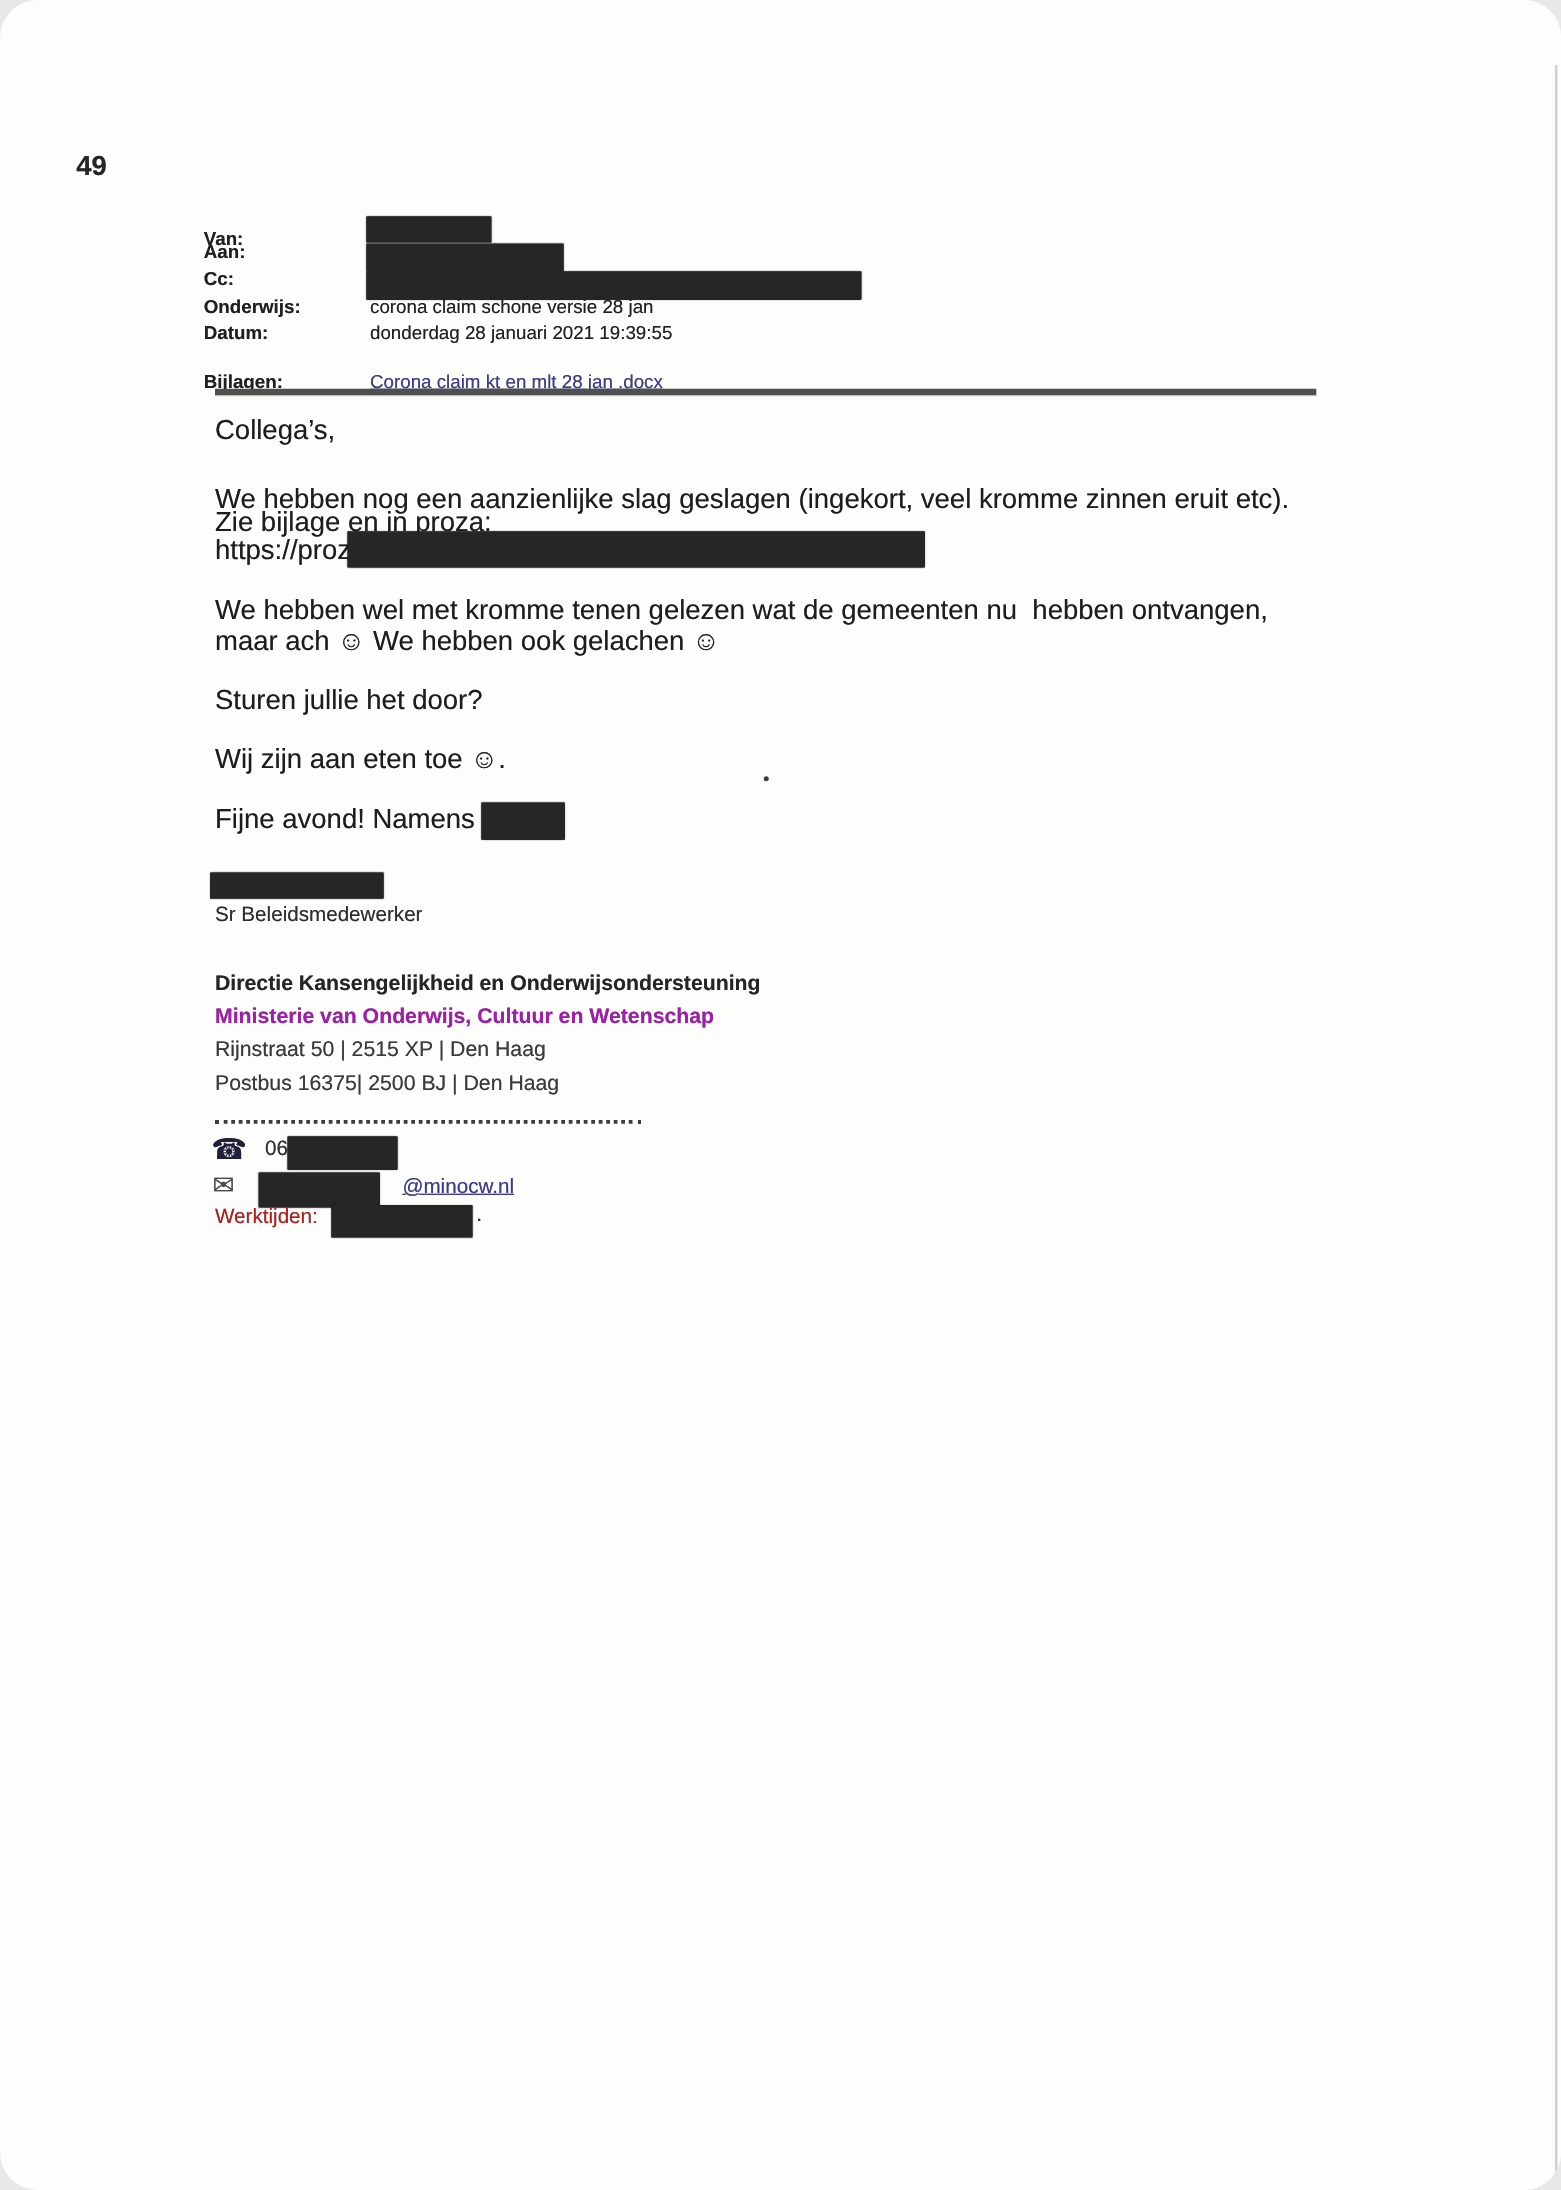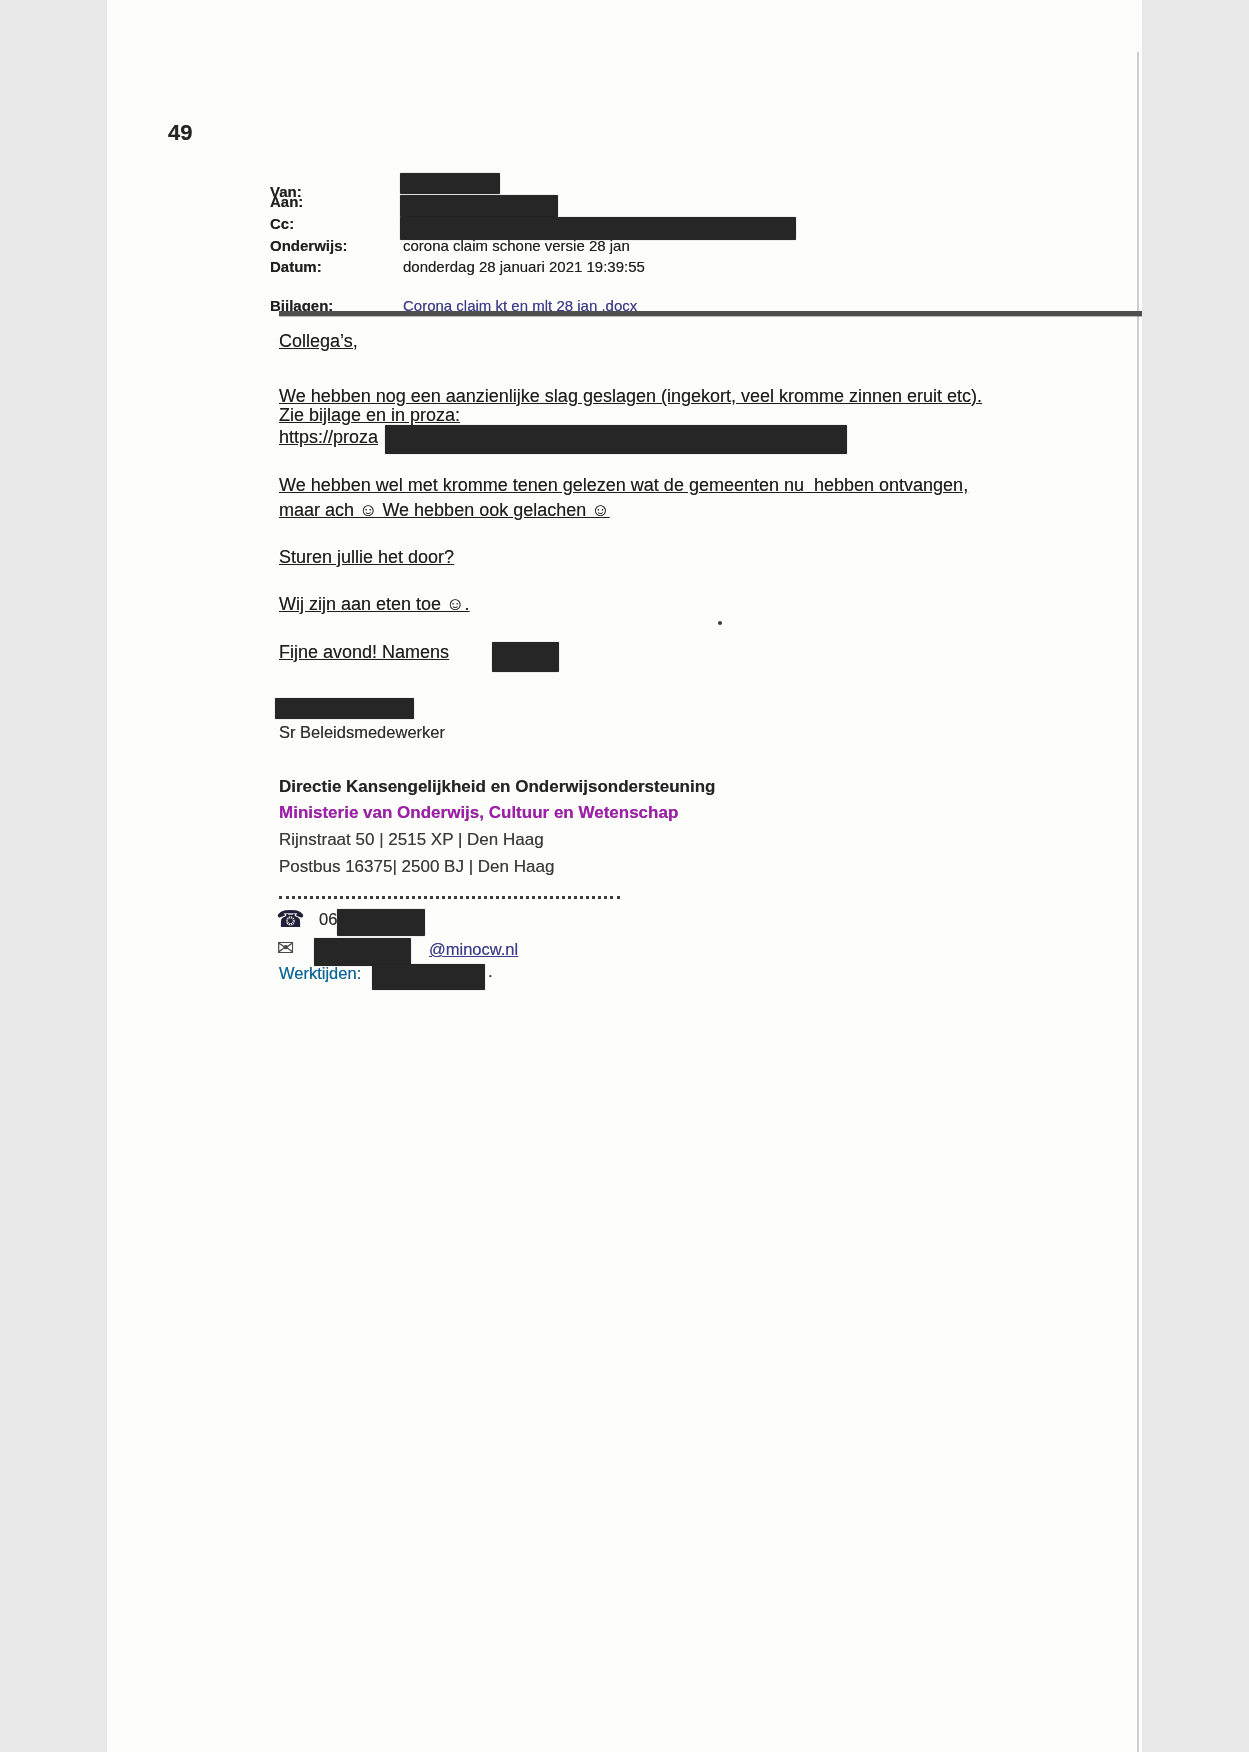--- a/index.html
+++ b/index.html
@@ -1,23 +1,24 @@
 <!DOCTYPE html>
 <html><head>
 <meta charset="utf-8">
 <style>
   html,body{margin:0;padding:0;background:#e8e8e8;}
   .page{
     position:relative;
-    width:1035px;height:1752px;
+    width:1249px;height:1752px;
     margin:0 auto;
     background:#fdfdfc;
     overflow:hidden;
     font-family:"Liberation Sans","DejaVu Sans",sans-serif;
     color:#1c1c1c;
+    border-radius:30px;
   }
   .t{position:absolute;white-space:pre-wrap;text-shadow:0 0 .5px rgba(25,25,25,.55);}
   .scan-edge{position:absolute;top:52px;bottom:0;right:3px;width:2px;background:#cfcfcf;}
   .page-num{left:61px;top:120px;font-size:22px;font-weight:bold;color:#262626;}
 
   
   .hlabel{left:163px;font-size:15px;font-weight:bold;color:#202020;}
   .hvalue{left:296px;font-size:15px;color:#202020;}
   .row-van{top:171px;margin-top:12px;} .row-aan{top:193px;} .row-cc{top:215px;}
   .row-ond{top:237px;} .row-dat{top:258px;} .row-bij{top:279px;margin-top:18px;}
@@ -30,21 +31,21 @@
   .red-proza{left:278px;top:425px;width:462px;height:29px;}
   .red-namens{left:385px;top:642px;width:67px;height:30px;}
   .red-name{left:168px;top:698px;width:139px;height:21px;}
   .red-phone{left:230px;top:909px;width:88px;height:27px;}
   .red-email{left:207px;top:938px;width:97px;height:28px;}
   .red-werk{left:265px;top:964px;width:113px;height:26px;}
 
   .divider{position:absolute;left:172px;top:311px;width:881px;height:5px;background:#4f4f4f;box-shadow:0 1px 0 rgba(60,60,60,.35);}
 
   
-  .b{left:172px;font-size:18px;color:#1d1d1d;text-decoration:underline;}
+  .b{left:172px;font-size:22px;color:#1d1d1d;}
   .greeting{top:331px;}
   .p1l1{top:386px;}
   .p1l2{top:405px;}
   .p1l3{top:427px;}
   .p2l1{top:475px;}
   .p2l2{top:500px;}
   .question{top:547px;}
   .dinner{top:594px;}
   .closing{top:642px;}
   .speck{position:absolute;left:611px;top:621px;width:4px;height:4px;background:#3a3a3a;border-radius:50%;}
@@ -55,21 +56,21 @@
   .dir1{top:777px;font-weight:bold;font-size:17px;color:#252525;}
   .dir2{top:803px;font-weight:bold;font-size:17px;color:#a21caf;}
   .addr1{top:830px;font-size:17px;color:#3a3a3a;}
   .addr2{top:857px;font-size:17px;color:#3a3a3a;}
   .dotted{position:absolute;left:172px;top:896px;width:341px;height:0;border-top:3px dotted #3c3c3c;}
   .phone-icon{left:169px;top:906px;font-size:23px;color:#20203a;}
   .phone-prefix{left:212px;top:910px;font-size:16.5px;color:#2e2e2e;}
   .mail-icon{left:170px;top:936px;font-size:21px;color:#4a4a4a;}
   .maillink{left:306px;top:940px;font-size:16.5px;padding-left:16px;}
   a.maila{color:#3b3b94;text-decoration:underline;cursor:pointer;}
-  .werk-label{top:964px;font-size:16.5px;color:#0369a1;}
+  .werk-label{top:964px;font-size:16.5px;color:#b91c1c;}
   .werk-dot{left:381px;top:962px;font-size:17px;color:#2a2a2a;}
 </style>
 </head>
 <body>
 
 <div class="page">
   <div class="scan-edge"></div>
 
   <div class="t page-num">49</div>
 

